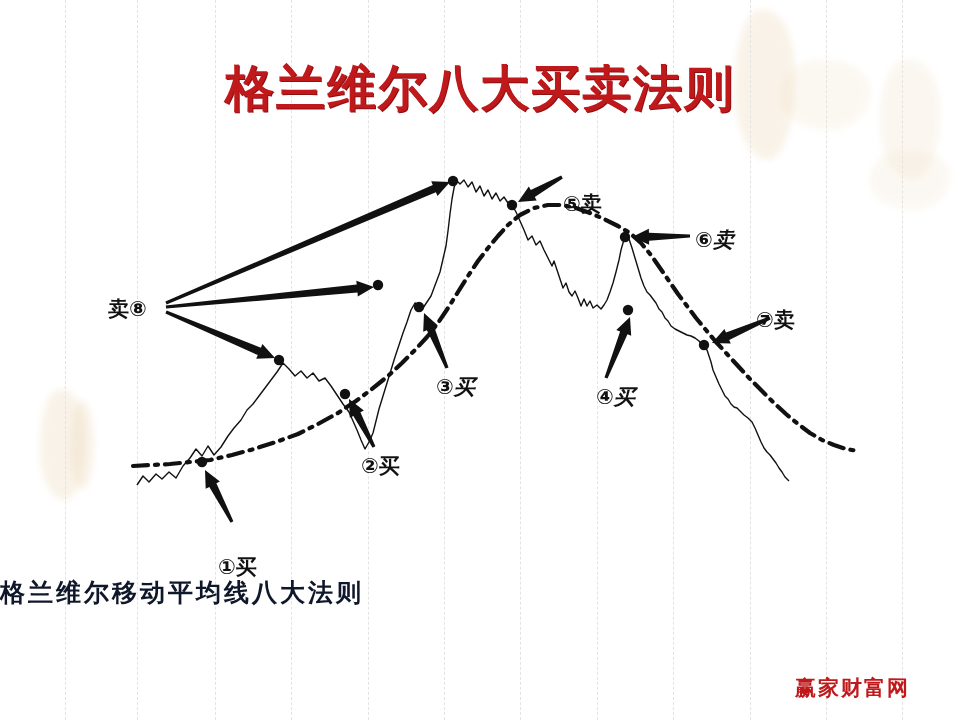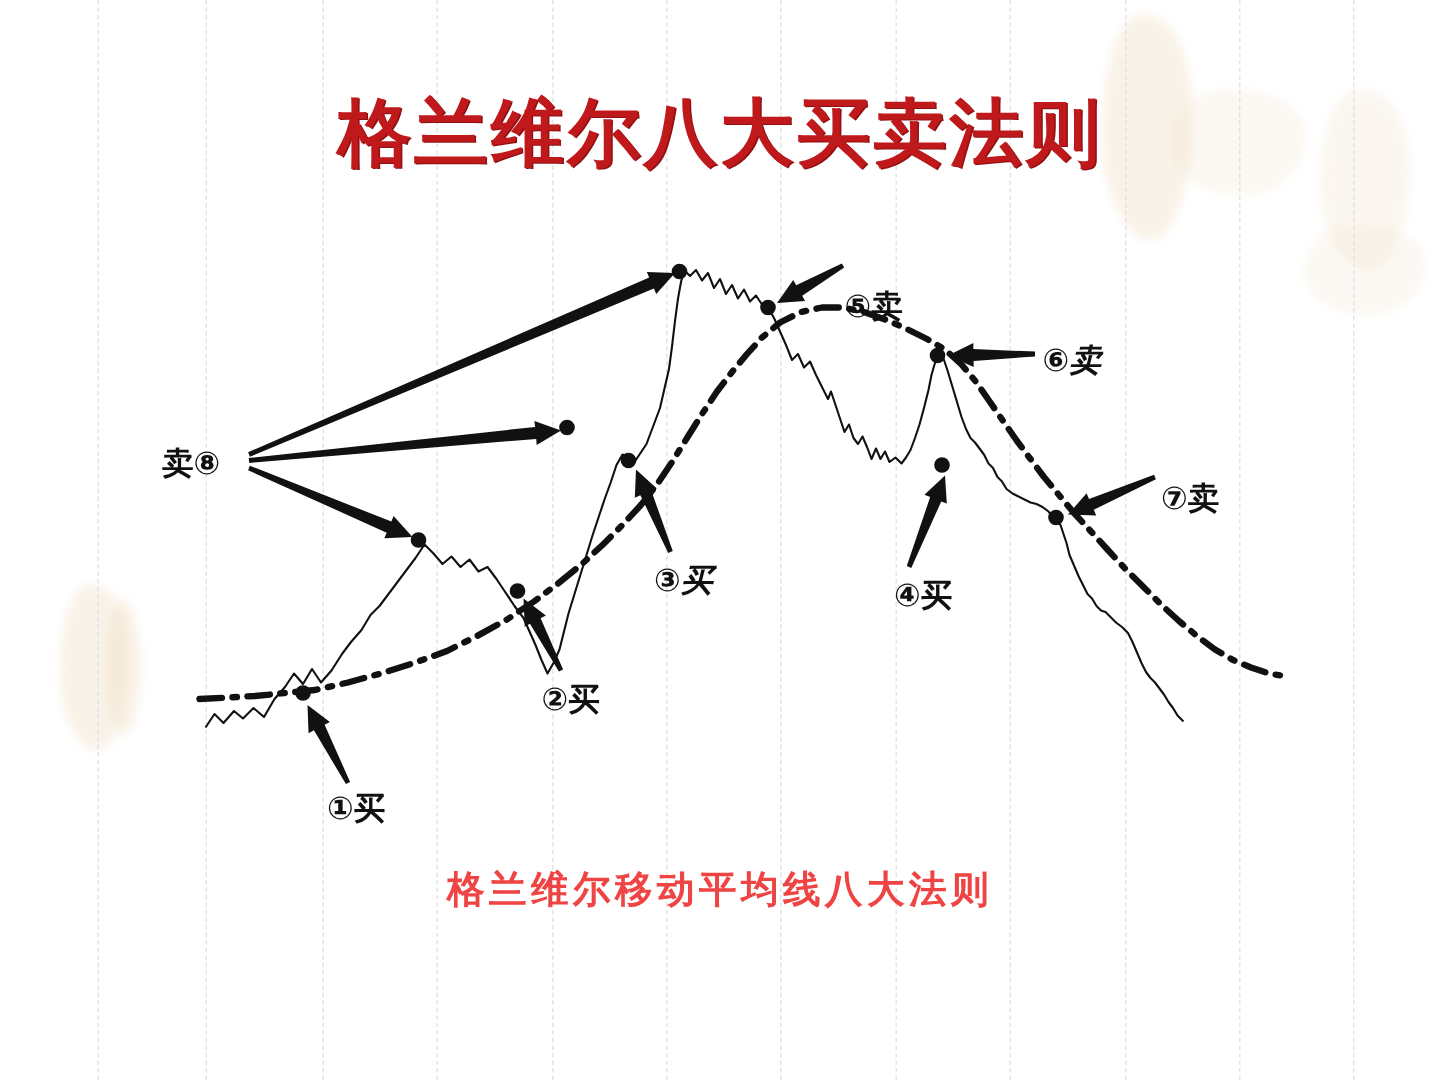--- a/index.html
+++ b/index.html
@@ -34,26 +34,26 @@
     font-family:"DejaVu Serif","Liberation Serif",serif;
     font-weight:bold;
     font-size:49px;
     letter-spacing:2px;
     color:#c0191b;
     text-shadow:1px 1px 0 #8e1012;
     white-space:nowrap;
   }
   .caption{
     position:absolute;left:0;top:576px;width:960px;
-    text-align:center;
+    text-align:left;
     font-family:"DejaVu Serif","Liberation Serif",serif;
     font-weight:bold;
     font-size:25px;
     letter-spacing:3px;
-    color:#ef4444;
+    color:#0f172a;
     white-space:nowrap;
   }
   .watermark{
     position:absolute;left:795px;top:674px;
     font-family:"DejaVu Serif","Liberation Serif",serif;
     font-weight:bold;
     font-size:21px;
     letter-spacing:2px;
     color:#c0191b;
     white-space:nowrap;
@@ -125,24 +125,25 @@
         <circle cx="279" cy="360" r="5.2" fill="#111111"></circle>
         <circle cx="378" cy="285" r="5.2" fill="#111111"></circle>
         <circle cx="453" cy="181" r="5.2" fill="#111111"></circle>
       </g>
   </svg>
 
   <div class="title">格兰维尔八大买卖法则</div>
 
   <div id="annos">
       <div class="anno" style="left: 108px; top: 295px; text-align: right;">卖⑧</div>
-      <div class="anno" style="left: 218px; top: 525px;">①买</div>
+      <div class="anno" style="left: 218px; top: 553px;">①买</div>
       <div class="anno" style="left: 361px; top: 452px;">②买</div>
       <div class="anno" style="left: 436px; top: 373px; font-style: italic;">③买</div>
-      <div class="anno" style="left: 596px; top: 383px;">④买</div>
+      <div class="anno" style="left: 596px; top: 383px; font-style: italic;">④买</div>
       <div class="anno" style="left: 563px; top: 148px; margin-top: 42px;">⑤卖</div>
       <div class="anno" style="left: 695px; top: 226px; font-style: italic;">⑥卖</div>
-      <div class="anno" style="left: 774px; top: 306px; margin-top: 12px;">⑦卖</div>
+      <div class="anno" style="left: 756px; top: 306px;">⑦卖</div>
     </div>
 
   <div class="caption">格兰维尔移动平均线八大法则</div>
 
+  <div class="watermark">赢家财富网</div>
 </div>
 
 </body></html>

